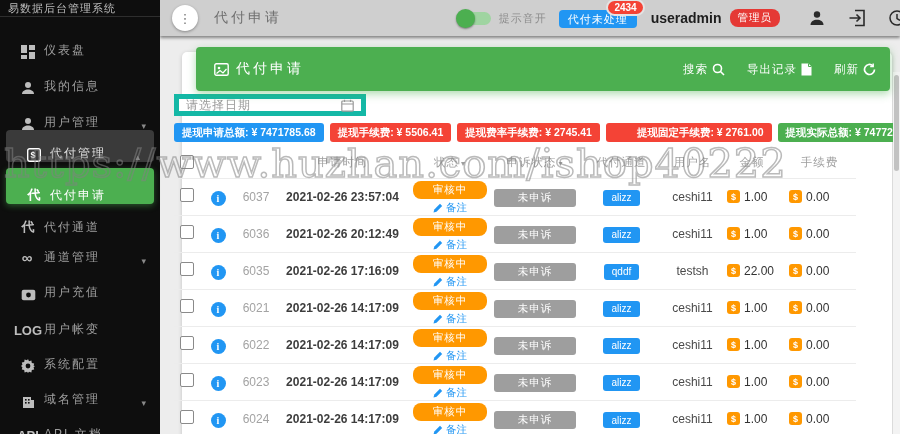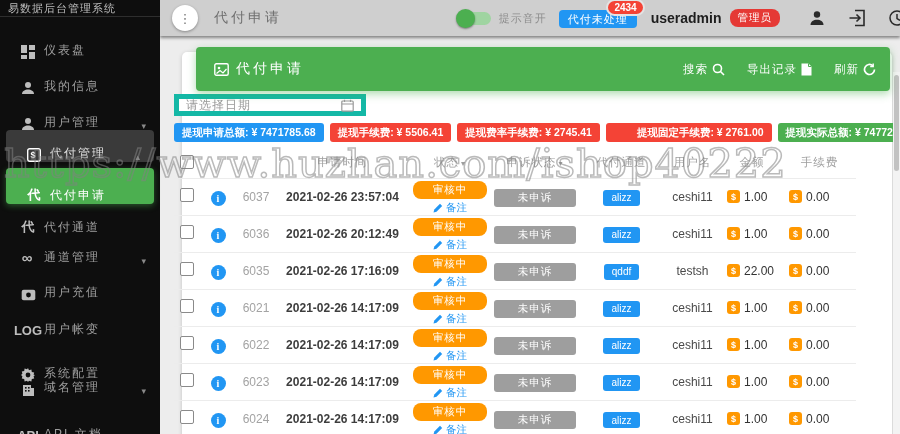--- a/index.html
+++ b/index.html
@@ -151,31 +151,31 @@
         </svg>
     </span>
     <span>用户充值</span>
   </div>
 
   <div class="sb-item" style="top:306px">
     <span class="ic log-ic">LOG</span>
     <span>用户帐变</span>
   </div>
 
-  <div class="sb-item" style="top:350px">
+  <div class="sb-item" style="top:341px">
     <span class="ic">
       <svg width="14" height="14" viewBox="0 0 14 14">
           <path d="M7 0l1 2.2 2.4-.6.4 2.4 2.4.4-.6 2.4L14 7l-1.4 1.2.6 2.4-2.4.4-.4 2.4-2.4-.6L7 14l-1-1.2-2.4.6-.4-2.4-2.4-.4.6-2.4L0 7l1.4-1.2-.6-2.4 2.4-.4.4-2.4 2.4.6z" fill="currentColor"></path>
           <circle cx="7" cy="7" r="2.4" fill="#0e0e0e"></circle>
         </svg>
     </span>
     <span>系统配置</span>
   </div>
 
-  <div class="sb-item" style="top:364px">
+  <div class="sb-item" style="top:376px">
     <span class="ic">
       <svg width="13" height="13" viewBox="0 0 13 13">
           <rect x="1" y="2" width="8" height="11" fill="currentColor"></rect>
           <rect x="9" y="5" width="3" height="8" fill="currentColor"></rect>
           <rect x="3" y="4" width="1.6" height="1.6" fill="#0e0e0e"></rect>
           <rect x="6" y="4" width="1.6" height="1.6" fill="#0e0e0e"></rect>
           <rect x="3" y="7" width="1.6" height="1.6" fill="#0e0e0e"></rect>
           <rect x="6" y="7" width="1.6" height="1.6" fill="#0e0e0e"></rect>
         </svg>
     </span>

